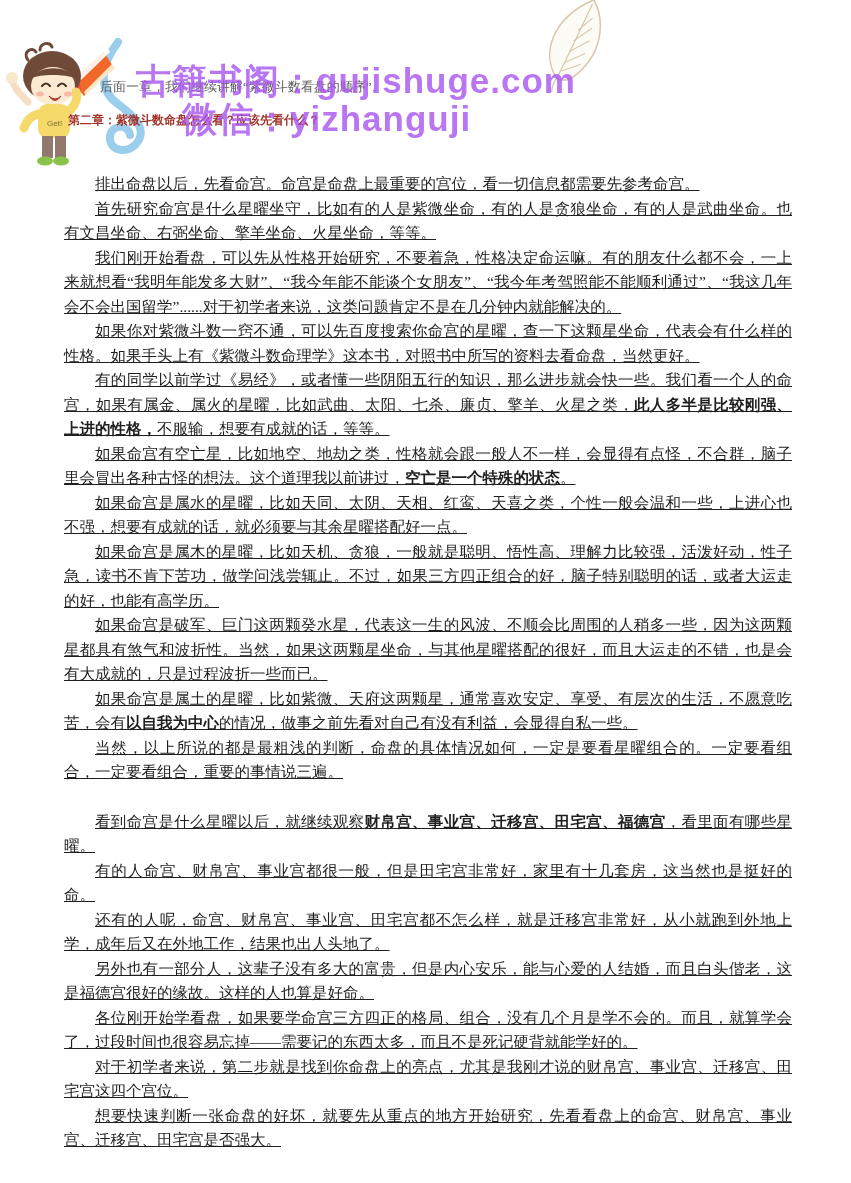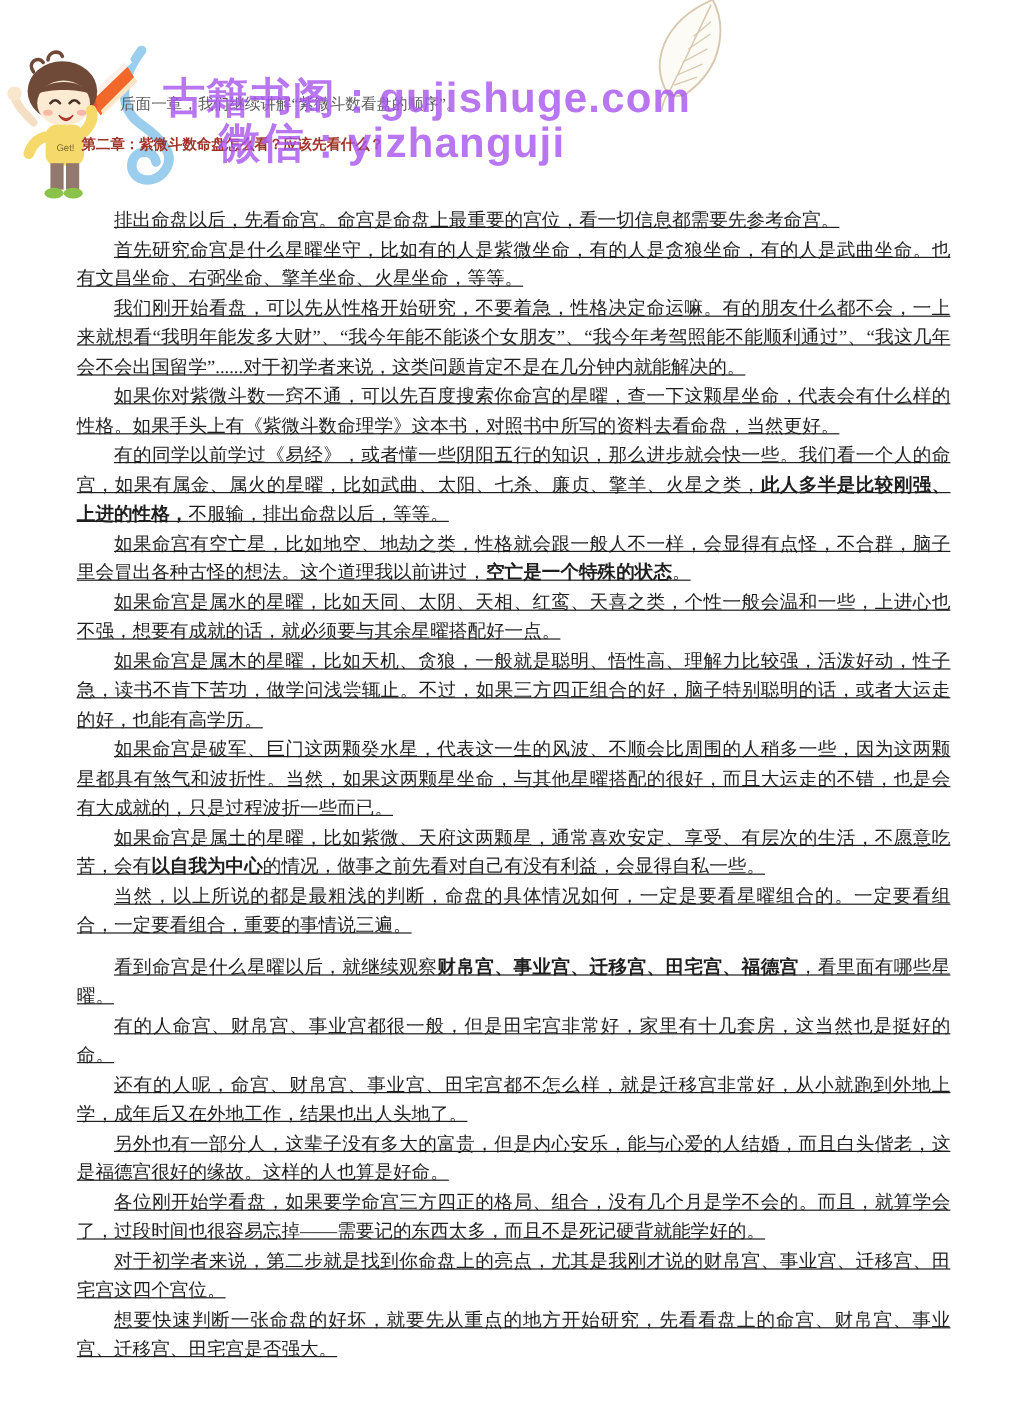--- a/index.html
+++ b/index.html
@@ -14,21 +14,21 @@
       font-weight:bold;font-size:35px;letter-spacing:1px;opacity:.8;white-space:nowrap;}
   .wm1{left:104px;top:58px;padding-left:32px;}
   .wm2{left:182px;top:96px;}
   
   .note{position:absolute;left:100px;top:78px;font-size:13px;color:#5c5c5c;z-index:2;white-space:nowrap;}
   .title{position:absolute;left:68px;top:112px;font-size:12px;font-weight:bold;z-index:2;white-space:nowrap;}
   
   .body-text{position:absolute;left:64px;top:172px;width:728px;z-index:2;
              font-size:15.5px;line-height:24.5px;color:#1f1f1f;text-align:justify;text-decoration:underline;}
   .body-text p{margin:0;text-indent:2em;}
-  .body-text p.gap{margin-top:10px;}
+  .body-text p.gap{margin-top:25px;}
   .body-text .bold{font-weight:bold;}
 </style>
 </head>
 <body>
 
 <div id="page">
 
   <svg class="swirl" viewBox="0 0 90 120">
     <path d="M30,4 C12,28 10,52 30,66 C48,79 60,92 48,106 C38,117 20,112 22,98 C24,86 40,86 42,97" fill="none" stroke="#8ac4ea" stroke-width="8" stroke-linecap="round" opacity="0.85"></path>
   </svg>
@@ -84,21 +84,21 @@
   <div class="wm wm1" style="color: rgb(168, 84, 240);">古籍书阁：gujishuge.com</div>
   <div class="wm wm2" style="color: rgb(168, 84, 240);">微信：yizhanguji</div>
 
   <div class="title" style="color: rgb(161, 52, 42);">第二章：紫微斗数命盘怎么看？应该先看什么？</div>
 
   <div class="body-text">
       <p><span>排出命盘以后，先看命宫。命宫是命盘上最重要的宫位，看一切信息都需要先参考命宫。</span></p>
       <p><span>首先研究命宫是什么星曜坐守，比如有的人是紫微坐命，有的人是贪狼坐命，有的人是武曲坐命。也有文昌坐命、右弼坐命、擎羊坐命、火星坐命，等等。</span></p>
       <p><span>我们刚开始看盘，可以先从性格开始研究，不要着急，性格决定命运嘛。有的朋友什么都不会，一上来就想看“我明年能发多大财”、“我今年能不能谈个女朋友”、“我今年考驾照能不能顺利通过”、“我这几年会不会出国留学”......对于初学者来说，这类问题肯定不是在几分钟内就能解决的。</span></p>
       <p><span>如果你对紫微斗数一窍不通，可以先百度搜索你命宫的星曜，查一下这颗星坐命，代表会有什么样的性格。如果手头上有《紫微斗数命理学》这本书，对照书中所写的资料去看命盘，当然更好。</span></p>
-      <p><span>有的同学以前学过《易经》，或者懂一些阴阳五行的知识，那么进步就会快一些。我们看一个人的命宫，如果有属金、属火的星曜，比如武曲、太阳、七杀、廉贞、擎羊、火星之类，</span><span class="bold">此人多半是比较刚强、上进的性格，</span><span>不服输，排出命盘以后，等等。</span></p>
+      <p><span>有的同学以前学过《易经》，或者懂一些阴阳五行的知识，那么进步就会快一些。我们看一个人的命宫，如果有属金、属火的星曜，比如武曲、太阳、七杀、廉贞、擎羊、火星之类，</span><span class="bold">此人多半是比较刚强、上进的性格，</span><span>不服输，想要有成就的话，等等。</span></p>
       <p><span>如果命宫有空亡星，比如地空、地劫之类，性格就会跟一般人不一样，会显得有点怪，不合群，脑子里会冒出各种古怪的想法。这个道理我以前讲过，</span><span class="bold">空亡是一个特殊的状态</span><span>。</span></p>
       <p><span>如果命宫是属水的星曜，比如天同、太阴、天相、红鸾、天喜之类，个性一般会温和一些，上进心也不强，想要有成就的话，就必须要与其余星曜搭配好一点。</span></p>
       <p><span>如果命宫是属木的星曜，比如天机、贪狼，一般就是聪明、悟性高、理解力比较强，活泼好动，性子急，读书不肯下苦功，做学问浅尝辄止。不过，如果三方四正组合的好，脑子特别聪明的话，或者大运走的好，也能有高学历。</span></p>
       <p><span>如果命宫是破军、巨门这两颗癸水星，代表这一生的风波、不顺会比周围的人稍多一些，因为这两颗星都具有煞气和波折性。当然，如果这两颗星坐命，与其他星曜搭配的很好，而且大运走的不错，也是会有大成就的，只是过程波折一些而已。</span></p>
       <p><span>如果命宫是属土的星曜，比如紫微、天府这两颗星，通常喜欢安定、享受、有层次的生活，不愿意吃苦，会有</span><span class="bold">以自我为中心</span><span>的情况，做事之前先看对自己有没有利益，会显得自私一些。</span></p>
       <p><span>当然，以上所说的都是最粗浅的判断，命盘的具体情况如何，一定是要看星曜组合的。一定要看组合，一定要看组合，重要的事情说三遍。</span></p>
       <p class="gap"><span>看到命宫是什么星曜以后，就继续观察</span><span class="bold">财帛宫、事业宫、迁移宫、田宅宫、福德宫</span><span>，看里面有哪些星曜。</span></p>
       <p><span>有的人命宫、财帛宫、事业宫都很一般，但是田宅宫非常好，家里有十几套房，这当然也是挺好的命。</span></p>
       <p><span>还有的人呢，命宫、财帛宫、事业宫、田宅宫都不怎么样，就是迁移宫非常好，从小就跑到外地上学，成年后又在外地工作，结果也出人头地了。</span></p>
       <p><span>另外也有一部分人，这辈子没有多大的富贵，但是内心安乐，能与心爱的人结婚，而且白头偕老，这是福德宫很好的缘故。这样的人也算是好命。</span></p>

